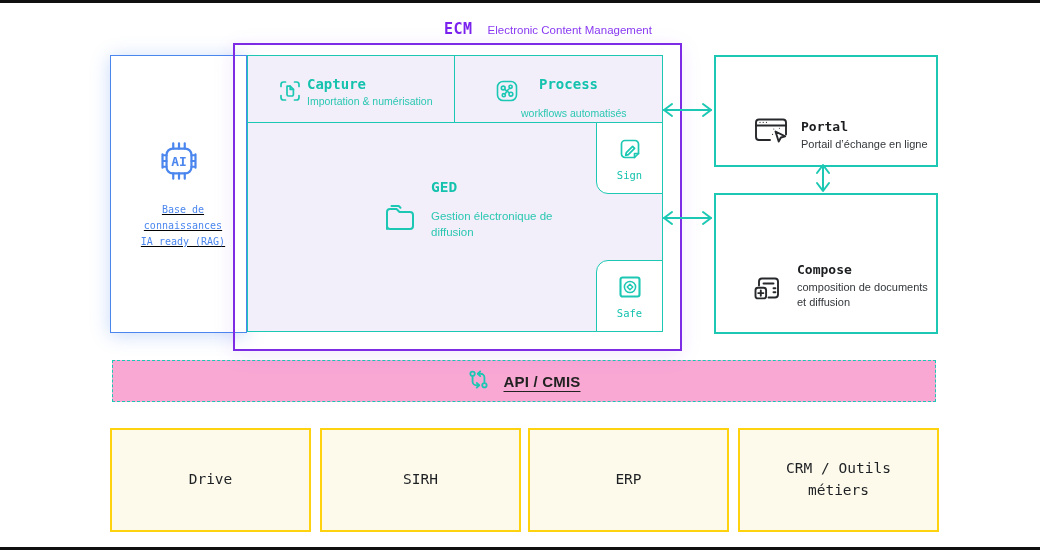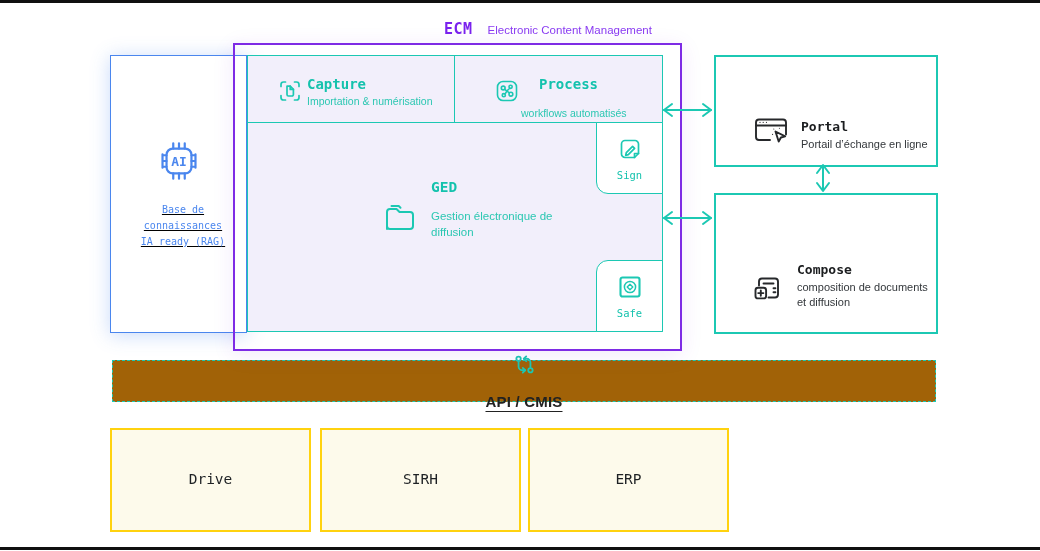--- a/index.html
+++ b/index.html
@@ -62,22 +62,22 @@
   .side-inner{display:flex;align-items:flex-end;gap:11px;margin-left:36px;margin-top:44px;}
   .side-icon{color:#26282b;flex:none;}
   .side-title{font-family:"DejaVu Sans Mono","Liberation Mono",monospace;
               font-size:13px;font-weight:bold;color:#1b1d1f;margin-bottom:3px;}
   .side-sub{font-size:11px;color:#33373b;line-height:1.35;max-width:132px;}
 
   
   .arrows{position:absolute;left:0;top:0;z-index:5;pointer-events:none;}
 
   
-  .api-bar{position:absolute;left:112px;top:360px;width:822px;height:40px;background:#a16207;
-           border:1.6px dashed #1cc8b3;display:flex;align-items:center;justify-content:center;gap:13px;flex-direction:column;}
+  .api-bar{position:absolute;left:112px;top:360px;width:822px;height:40px;background:#f9a8d4;
+           border:1.6px dashed #1cc8b3;display:flex;align-items:center;justify-content:center;gap:13px;}
   .api-icon{color:#1cc8b3;}
   .api-label{font-size:15px;font-weight:600;color:#222;
              text-decoration:underline;text-underline-offset:4px;letter-spacing:.2px;}
 
   
   .int-box{position:absolute;top:428px;width:197px;height:100px;background:#fdfaeb;
            border:2px solid #ffd20f;display:flex;align-items:center;justify-content:center;}
   .int-label{font-family:"DejaVu Sans Mono","Liberation Mono",monospace;
              font-size:14.5px;color:#1e2124;text-align:center;line-height:1.5;max-width:150px;}
   .int-0{left:110px;} .int-1{left:320px;} .int-2{left:528px;} .int-3{left:738px;}
@@ -244,14 +244,17 @@
 
   <div class="int-box int-0">
     <span class="int-label">Drive</span>
   </div>
   <div class="int-box int-1">
     <span class="int-label">SIRH</span>
   </div>
   <div class="int-box int-2">
     <span class="int-label">ERP</span>
   </div>
+  <div class="int-box int-3">
+    <span class="int-label">CRM / Outils métiers</span>
+  </div>
 
 </div>
 
 </body></html>

